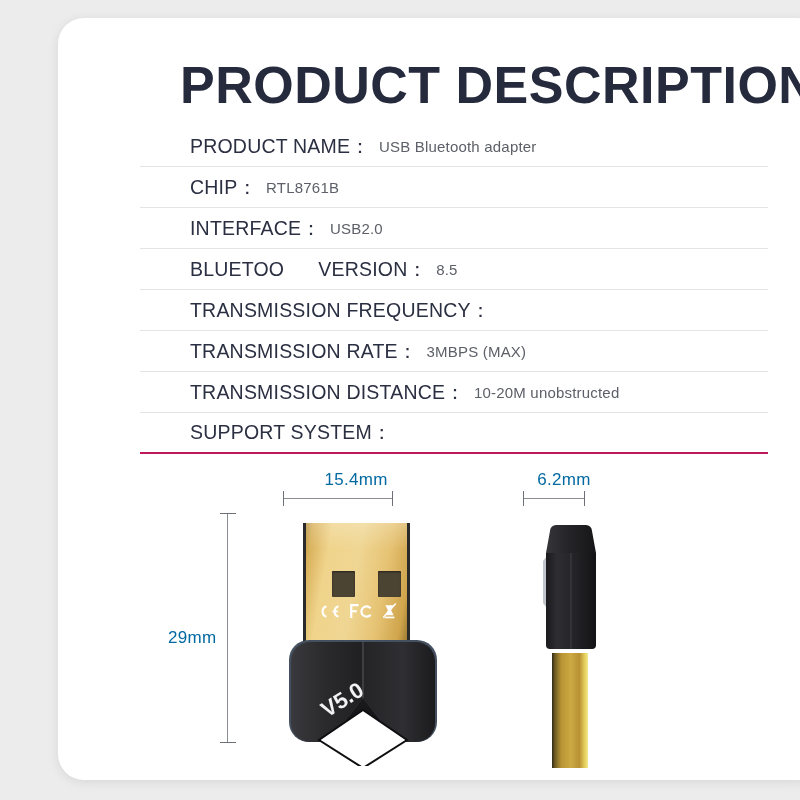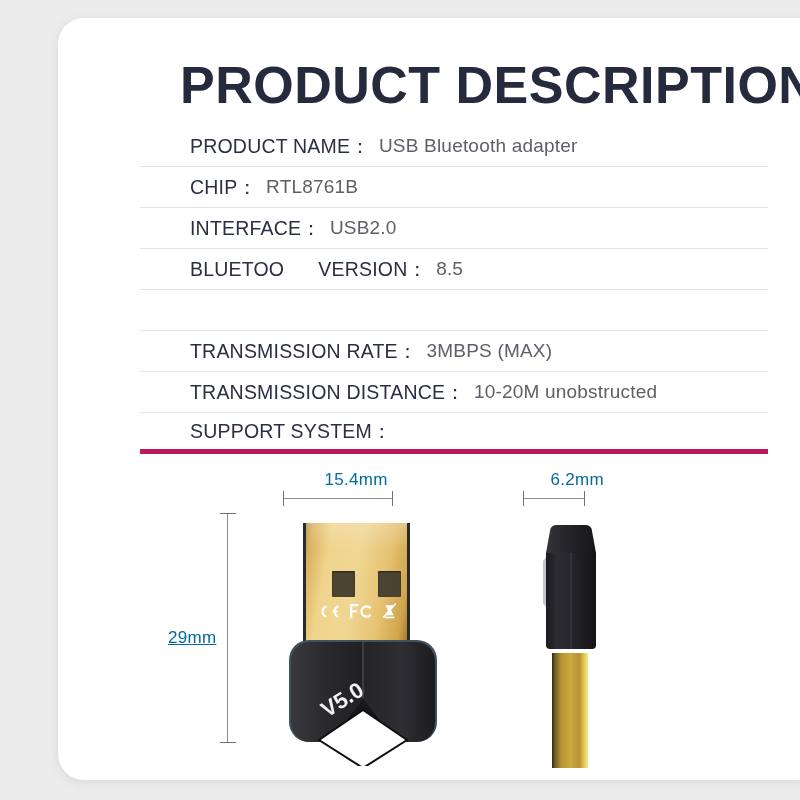--- a/index.html
+++ b/index.html
@@ -58,34 +58,34 @@
     position: relative;
     height: 41px;
     border-bottom: 1px solid #e4e4e6;
     display: flex;
     align-items: center;
     padding-left: 50px;
     box-sizing: border-box;
     text-align: center;
   }
   .spec-row:last-child {
-    border-bottom: 5px solid #be185d;
+    border-bottom: 2px solid #be185d;
   }
   .spec-label {
     font-size: 19.5px;
     color: #2b2f42;
     letter-spacing: 0.2px;
     white-space: nowrap;
   }
   .spec-gap {
     display: inline-block;
     width: 34px;
   }
   .spec-value {
-    font-size: 19px;
+    font-size: 15px;
     color: #5d6068;
     letter-spacing: 0.2px;
     margin-left: 9px;
     white-space: nowrap;
   }
 
   
   .dim-text {
     position: absolute;
     font-size: 17px;
@@ -226,20 +226,21 @@
       </div>
 
       <div class="spec-row">
         <span class="spec-label">BLUETOO</span>
         <span class="spec-gap"></span>
         <span class="spec-label">VERSION：</span>
         <span class="spec-value">8.5</span>
       </div>
 
       <div class="spec-row">
+        <span class="spec-label">TRANSMISSION FREQUENCY：</span>
       </div>
 
       <div class="spec-row">
         <span class="spec-label">TRANSMISSION RATE：</span>
         <span class="spec-value">3MBPS (MAX)</span>
       </div>
 
       <div class="spec-row">
         <span class="spec-label">TRANSMISSION DISTANCE：</span>
         <span class="spec-value">10-20M unobstructed</span>
@@ -249,26 +250,26 @@
         <span class="spec-label">SUPPORT SYSTEM：</span>
       </div>
 
     </div>
 
     <div class="dim-text" style="left:238px; top:452px; width:120px; text-align:center;">15.4mm</div>
     <div class="dim-line-h" style="left:225px; top:480px; width:110px;"></div>
     <div class="dim-cap" style="left:225px; top:473px; height:15px;"></div>
     <div class="dim-cap" style="left:334px; top:473px; height:15px;"></div>
 
-    <div class="dim-text" style="left:466px; top:452px; width:80px; text-align:right;">6.2mm</div>
+    <div class="dim-text" style="left:466px; top:452px; width:80px; text-align:center;">6.2mm</div>
     <div class="dim-line-h" style="left:465px; top:480px; width:62px;"></div>
     <div class="dim-cap" style="left:465px; top:473px; height:15px;"></div>
     <div class="dim-cap" style="left:526px; top:473px; height:15px;"></div>
 
-    <div class="dim-text" style="left:110px; top:610px;text-decoration:underline;">29mm</div>
+    <div class="dim-text" style="left:110px; top:610px;">29mm</div>
     <div class="dim-line-v" style="left:169px; top:495px; height:229px;"></div>
     <div class="dim-cap-h" style="left:162px; top:495px; width:16px;"></div>
     <div class="dim-cap-h" style="left:162px; top:724px; width:16px;"></div>
 
     <div class="usb-front">
 
       <div class="usb-gold">
         <div class="usb-slot left"></div>
         <div class="usb-slot right"></div>
       </div>

